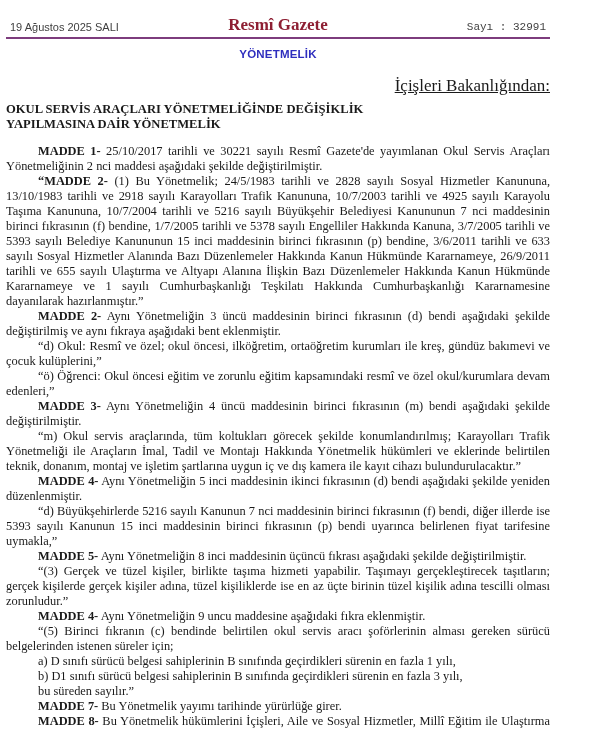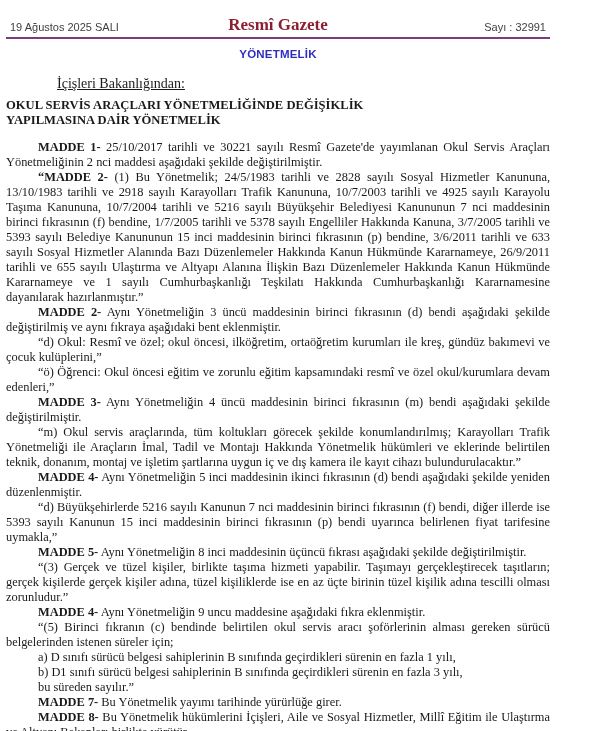--- a/index.html
+++ b/index.html
@@ -38,21 +38,21 @@
   .gazette-title {
     font-family: "Liberation Serif", serif;
     font-size: 17px;
     font-weight: bold;
     color: var(--masthead-red);
     justify-self: center;
     margin: 0;
     line-height: 18px;
   }
   .gazette-issue {
-    font-family: Liberation Sans, sans-serif;
+    font-family: Liberation Mono, monospace;
     font-size: 11px;
     color: var(--muted-color);
     justify-self: end;
     padding-bottom: 1px;
     margin-top: 16px;
   }
   .header-divider {
     height: 0;
     border-top: 2.5px solid var(--divider-purple);
     margin: 0 0 0 0;
@@ -63,23 +63,24 @@
     text-align: center;
     font-family: "Liberation Sans", sans-serif;
     font-size: 11.5px;
     font-weight: bold;
     color: var(--section-blue);
     letter-spacing: 0.2px;
   }
   
   .ministry-line {
     margin: 16px 0 0 51px;
-    font-size: 14px;
+    font-size: 17px;
     text-decoration: underline;
     color: var(--text-color);
+    text-align: right;
   }
   .regulation-title {
     margin-top: 6px;
     text-align: left;
     font-weight: bold;
     font-size: 12.6px;
     line-height: 14.5px;
     color: var(--text-color);
   }
   .document-body {

